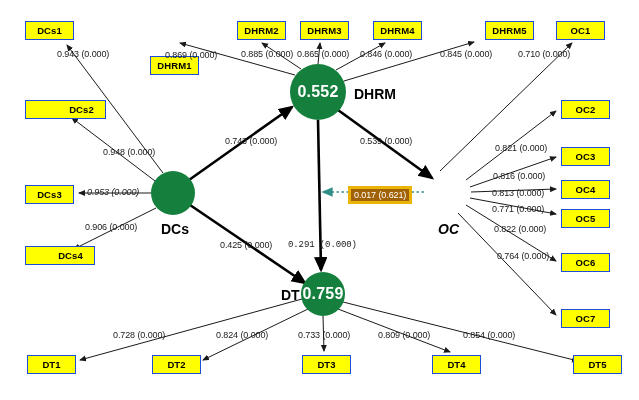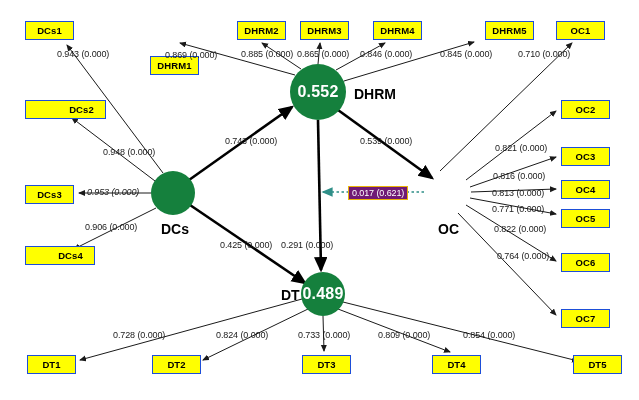--- a/index.html
+++ b/index.html
@@ -60,22 +60,22 @@
     position: absolute;
     color: #1a1a1a;
     font-size: 9px;
     white-space: nowrap;
     background: transparent;
     letter-spacing: -0.1px;
   }
   .edge-label-box {
     position: absolute;
     color: #ffffff;
-    background: #701a75;
-    border: 1px solid #eab308;
+    background: #a16207;
+    border: 3px solid #eab308;
     font-size: 9px;
     white-space: nowrap;
     padding: 1px 3px;
     letter-spacing: -0.1px;
   }
 </style>
 </head>
 <body>
 
 <div id="diagram">
@@ -156,23 +156,23 @@
   <div class="node-box" style="left:302px; top:355px; width:47px;">DT3</div>
   <div class="node-box" style="left:432px; top:355px; width:47px;">DT4</div>
   <div class="node-box" style="left:573px; top:355px; width:47px;">DT5</div>
 
   <div class="construct" style="left:290px; top:64px; width:56px; height:56px;">0.552</div>
   <div class="construct-name" style="left:354px; top:86px;">DHRM</div>
 
   <div class="construct" style="left:151px; top:171px; width:44px; height:44px;"></div>
   <div class="construct-name" style="left:161px; top:221px;">DCs</div>
 
-  <div class="construct-name" style="left:438px; top:221px;">OC</div>
-
-  <div class="construct" style="left:301px; top:272px; width:44px; height:44px;">0.489</div>
+  <div class="construct-name" style="left:438px; top:221px;font-style:italic;">OC</div>
+
+  <div class="construct" style="left:301px; top:272px; width:44px; height:44px;">0.759</div>
   <div class="construct-name" style="left:281px; top:287px;">DT</div>
 
   <div class="edge-label" style="left:57px; top:49px;">0.943 (0.000)</div>
   <div class="edge-label" style="left:83px; top:147px;margin-left:20px;">0.948 (0.000)</div>
   <div class="edge-label" style="left:87px; top:187px;font-style:italic;">0.953 (0.000)</div>
   <div class="edge-label" style="left:85px; top:222px;">0.906 (0.000)</div>
 
   <div class="edge-label" style="left:165px; top:50px;">0.869 (0.000)</div>
   <div class="edge-label" style="left:241px; top:49px;">0.885 (0.000)</div>
   <div class="edge-label" style="left:297px; top:49px;">0.865 (0.000)</div>
@@ -189,17 +189,17 @@
 
   <div class="edge-label" style="left:113px; top:330px;">0.728 (0.000)</div>
   <div class="edge-label" style="left:216px; top:330px;">0.824 (0.000)</div>
   <div class="edge-label" style="left:298px; top:330px;">0.733 (0.000)</div>
   <div class="edge-label" style="left:378px; top:330px;">0.809 (0.000)</div>
   <div class="edge-label" style="left:463px; top:330px;">0.854 (0.000)</div>
 
   <div class="edge-label" style="left:225px; top:136px;">0.743 (0.000)</div>
   <div class="edge-label" style="left:360px; top:136px;">0.539 (0.000)</div>
   <div class="edge-label" style="left:220px; top:240px;">0.425 (0.000)</div>
-  <div class="edge-label" style="left:281px; top:240px;">0.291 (0.000)</div>
+  <div class="edge-label" style="left:288px; top:240px;font-family:Liberation Mono, monospace;">0.291 (0.000)</div>
 
   <div class="edge-label-box" style="left:348px; top:186px;">0.017 (0.621)</div>
 
 </div>
 
 </body></html>

